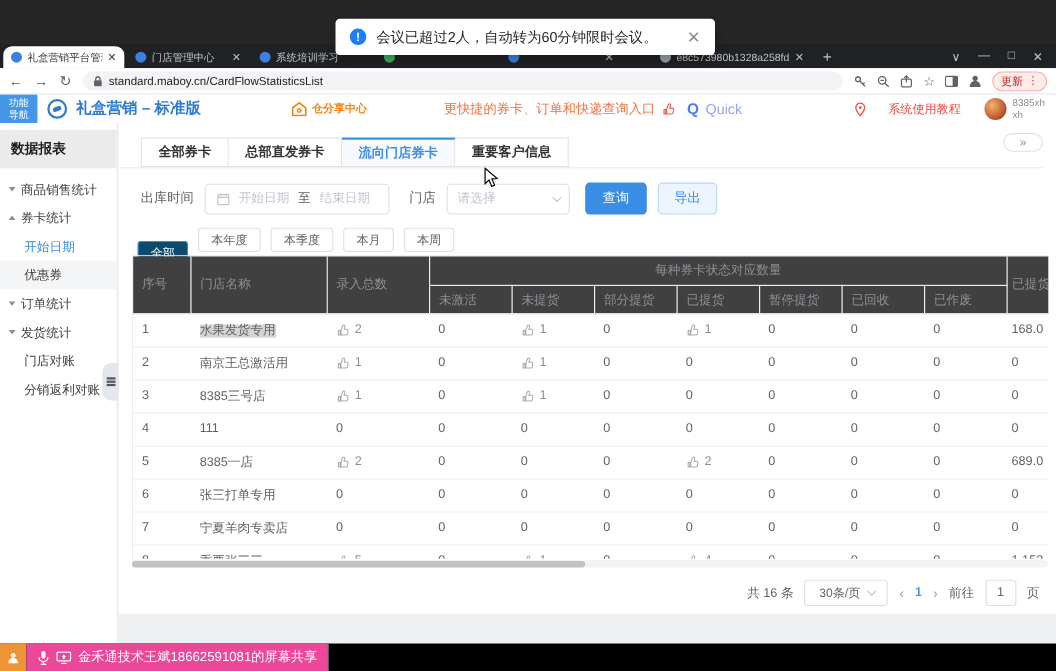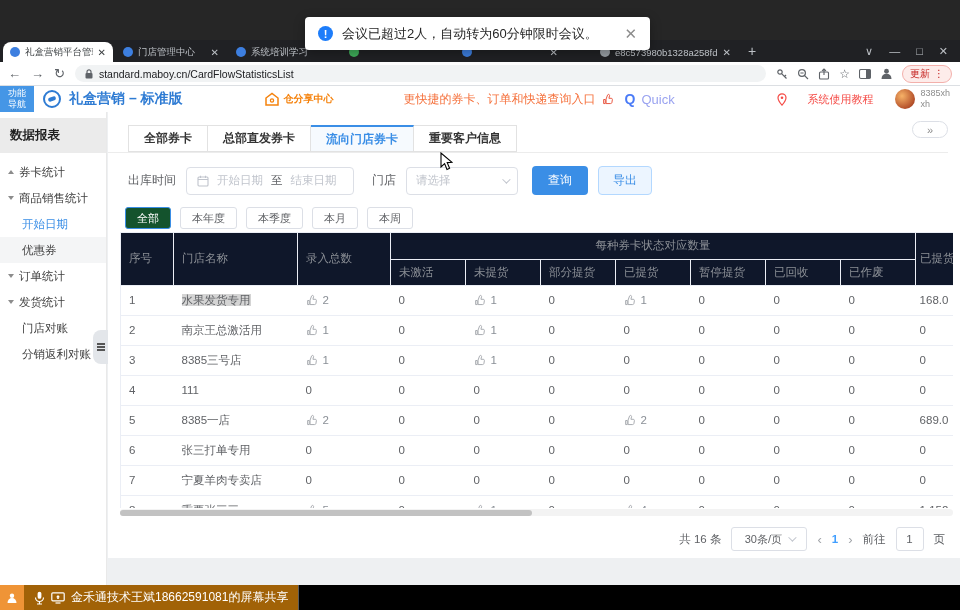--- a/index.html
+++ b/index.html
@@ -84,47 +84,47 @@
   .sep { color:#606266; font-size:11.5px; }
   .store-label { margin-left:18px; }
   .select { display:flex; align-items:center; justify-content:space-between; border:1px solid #dcdfe6; border-radius:4px; height:28px;
             width:112px; padding:0 9px; margin-left:10px; }
   .chev { width:6px; height:6px; border-right:1.4px solid #c0c4cc; border-bottom:1.4px solid #c0c4cc; transform:rotate(45deg) translateY(-2px); }
   .btn-primary { margin-left:14px; background:#3a8ee6; color:#fff; border:none; border-radius:4px; height:29px; padding:0 16px; font-size:12px; }
   .btn-plain { margin-left:10px; background:#ecf5ff; color:#3a8ee6; border:1px solid #b3d8ff; border-radius:4px; height:29px; padding:0 14px; font-size:12px; }
 
   .quicks { display:flex; gap:9px; margin:12px 0 0 17px; }
   .qbtn { height:22px; padding:0 11px; font-size:11px; border-radius:3px; border:1px solid #dcdfe6; background:#fff; color:#606266; }
-  .qbtn.active { background:#14532d; border-color:#3a8ee6; color:#fff; }
+  .qbtn.active { background:#0c4a6e; border-color:#3a8ee6; color:#fff;margin-top:12px; }
 
   
   .tblwrap { position:absolute; left:12px; top:120px; width:833px; height:276px; overflow:hidden; border-top:1px solid #ebeef5; }
   table.tbl { border-collapse:collapse; table-layout:fixed; width:885px; }
-  .tbl th { background:#0f172a; color:#8c9096; font-weight:normal; font-size:11.5px; text-align:left; padding:0 8px;
+  .tbl th { background:#404040; color:#8c9096; font-weight:normal; font-size:11.5px; text-align:left; padding:0 8px;
             border:1px solid #ebeef5; border-top:none; height:26px;margin-top:41px; }
   .tbl th.grp { text-align:center; }
   .tbl td { font-size:11.5px; color:#606266; padding:0 8px; border-bottom:1px solid #ebeef5; height:30px; background:#fff; }
   .tbl td:first-child { border-left:1px solid #ebeef5; }
   .tbl td.amount, .tbl th.amount { padding-left:4px; }
   .sel-text { background:#d4d4d4; }
   .handcell { display:flex; align-items:center; gap:4px; color:#8a8f96; }
   .hscroll { position:absolute; left:12px; top:397px; width:833px; height:7px; background:#f3f3f3; border-radius:4px; }
   .hscroll .thumb { position:absolute; left:0; top:0.5px; width:412px; height:6px; background:#c2c2c2; border-radius:3px; }
 
   
   .pager { position:absolute; right:15px; top:415px; display:flex; align-items:center; gap:10px; font-size:11.5px; color:#606266; }
   .pgsel { border:1px solid #dcdfe6; border-radius:3px; height:24px; width:76px; display:flex; align-items:center; justify-content:center; gap:6px; font-size:11px; }
   .pgarrow { color:#a0a3a8; font-size:13px; }
   .pgcur { color:#409eff; font-weight:bold; }
   .pginput { border:1px solid #dcdfe6; border-radius:3px; height:24px; width:28px; display:flex; align-items:center; justify-content:center; }
 
   
   .bottombar { position:absolute; left:0; top:585px; width:960px; height:25px; background:#000; display:flex; align-items:stretch; }
   .share-avatar { width:24px; background:#ef9436; display:flex; align-items:center; justify-content:center; }
-  .share-pill { display:flex; align-items:center; gap:6px; padding:0 10px; color:#fff; font-size:12px; background:#a16207; border-right:1px solid #5a5a5a; }
+  .share-pill { display:flex; align-items:center; gap:6px; padding:0 10px; color:#fff; font-size:12px; background:#ec4899; border-right:1px solid #5a5a5a; }
 
   
   .toast { position:absolute; left:305px; top:17px; width:345px; height:33px; background:#fff; border-radius:4px;
            box-shadow:0 3px 12px rgba(0,0,0,.3); display:flex; align-items:center; gap:9px; padding:0 13px; z-index:50; }
   .toast .info { width:15px; height:15px; border-radius:50%; background:#1d7dfa; color:#fff; font-size:11px; font-weight:bold;
                  display:flex; align-items:center; justify-content:center; flex:0 0 auto; }
   .toast .msg { font-size:13px; color:#262626; white-space:nowrap; }
   .toast .x { margin-left:auto; color:#8c8c8c; font-size:15px; }
 
   .cursor { position:absolute; left:440px; top:152px; z-index:60; }
@@ -250,26 +250,26 @@
       <div>8385xh</div>
       <div>xh</div>
     </div>
   </div>
 
   <div class="app-body">
     <div class="sidebar">
       <div class="side-title">数据报表</div>
       <div class="side-menu" id="sidemenu">
           <div class="side-item">
+            <span class="tri down"></span>
+            <span>商品销售统计</span>
+          </div>
+          <div class="side-item">
             <span class="tri up"></span>
             <span>券卡统计</span>
-          </div>
-          <div class="side-item">
-            <span class="tri down"></span>
-            <span>商品销售统计</span>
           </div>
           <div class="side-item sub active">
             <span>开始日期</span>
           </div>
           <div class="side-item sub shaded">
             <span>优惠券</span>
           </div>
           <div class="side-item">
             <span class="tri down"></span>
             <span>订单统计</span>

